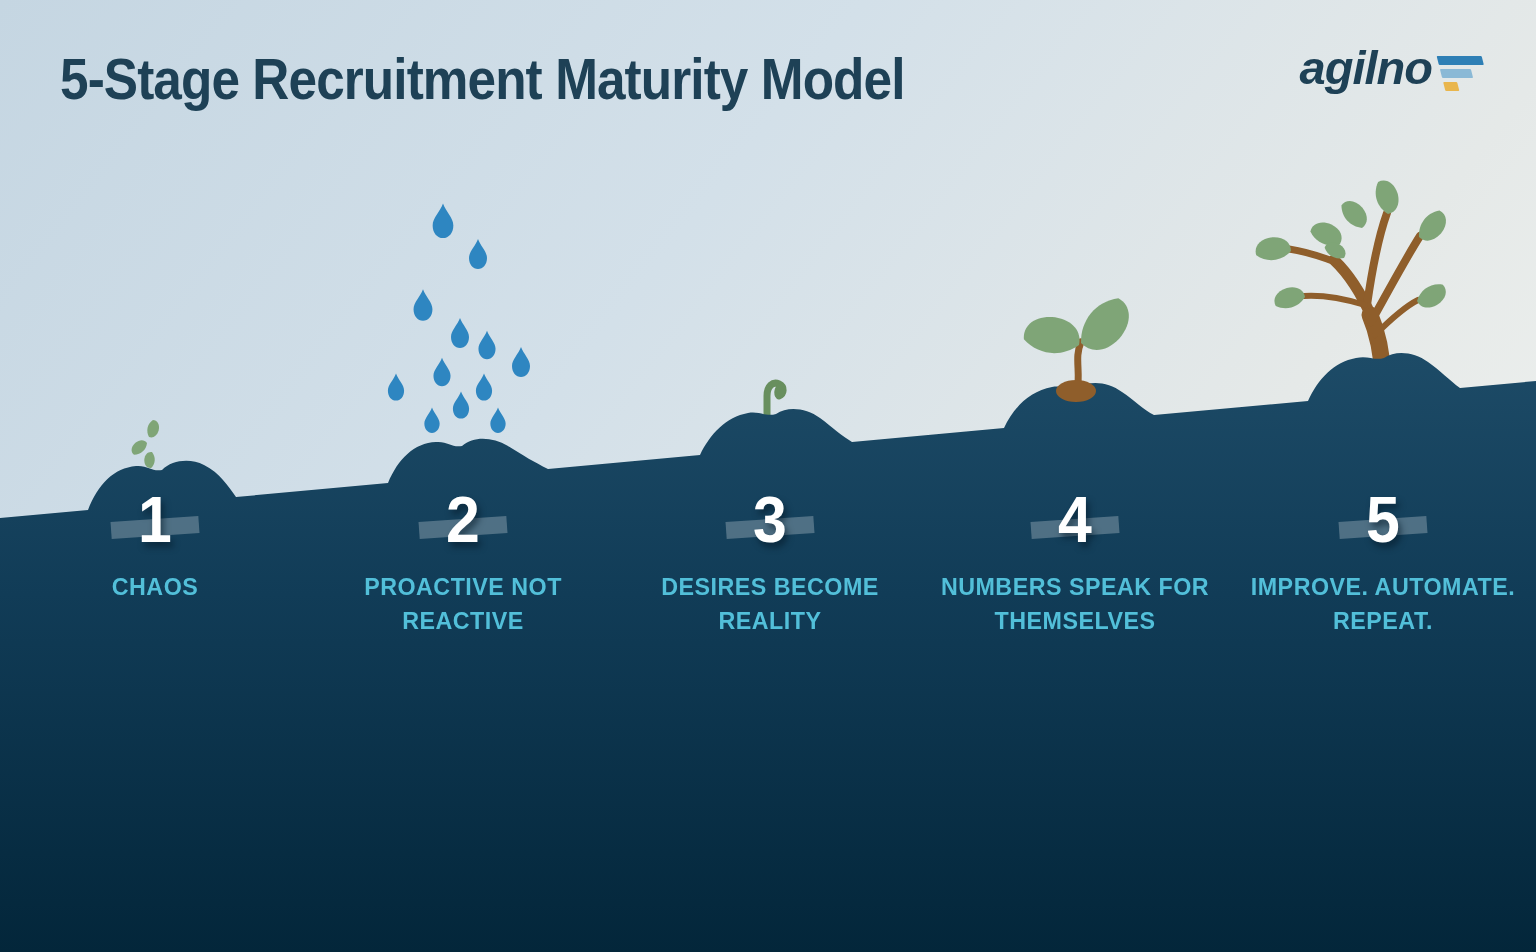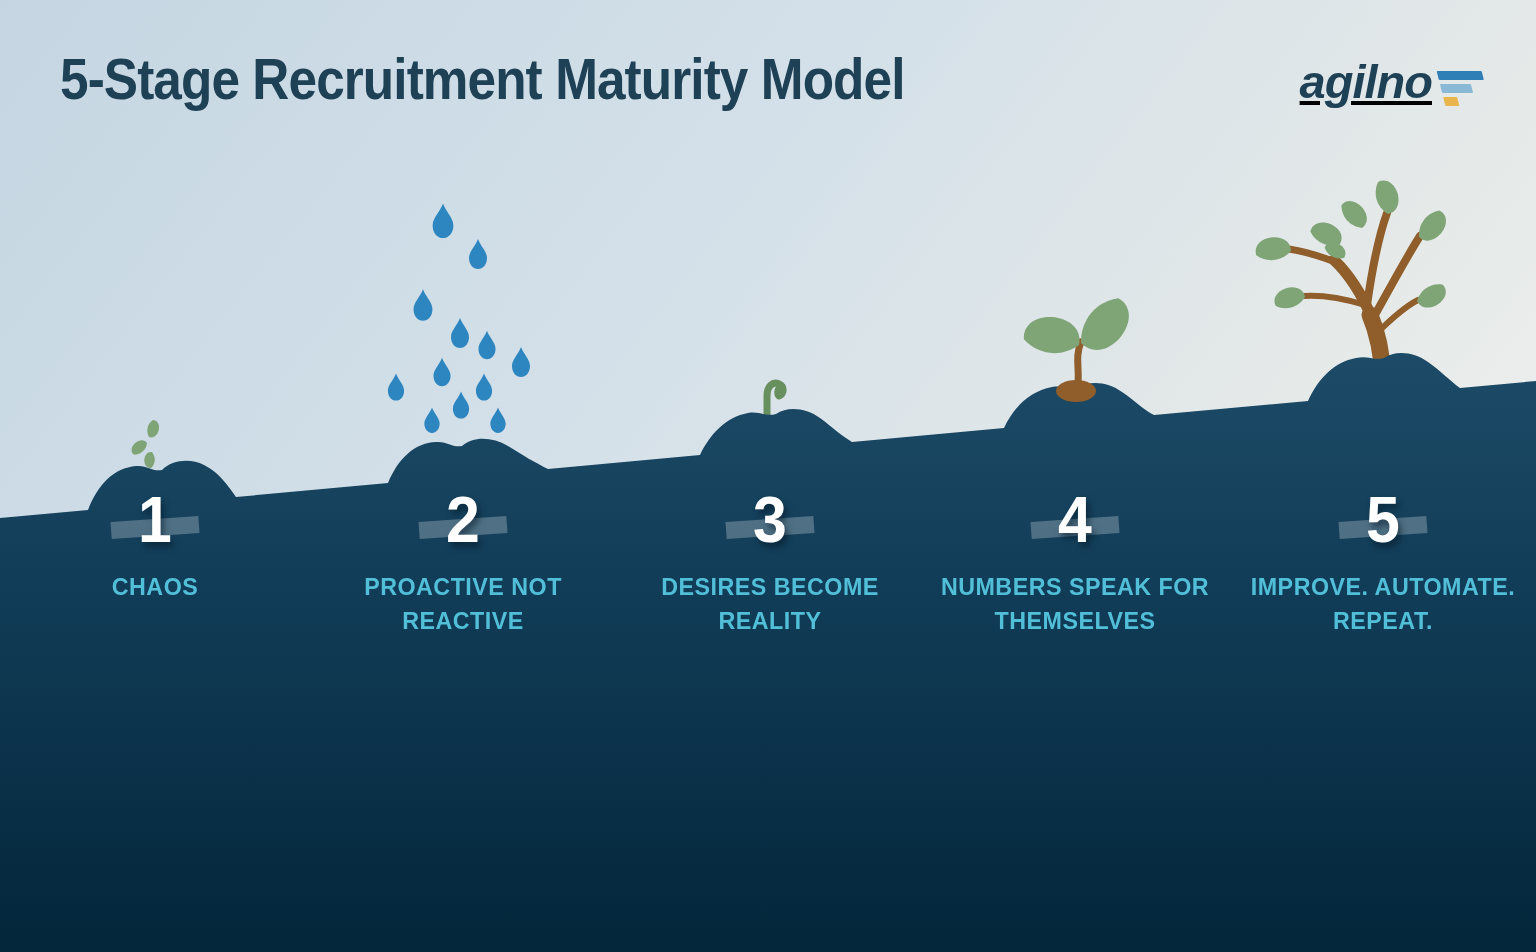--- a/index.html
+++ b/index.html
@@ -15,22 +15,22 @@
   
   .title{
     position:absolute;left:60px;top:48px;
     font-size:57px;font-weight:bold;line-height:1.1;
     color:var(--title-navy,#1e4156);
     letter-spacing:-1px;
     transform:scaleX(0.9);transform-origin:left center;
     white-space:nowrap;
   }
   .logo{
-    position:absolute;top:58px;right:50px;
-    display:flex;align-items:flex-start;text-decoration:underline;
+    position:absolute;top:43px;right:50px;
+    display:flex;align-items:center;
   }
   .logo-text{
     font-size:47px;font-weight:bold;font-style:italic;
     color:var(--title-navy,#1e4156);letter-spacing:-1px;line-height:1;
   }
   .logo-mark{
     margin-left:9px;margin-top:13px;
     display:flex;flex-direction:column;align-items:flex-start;
     transform:skewX(14deg);
   }

